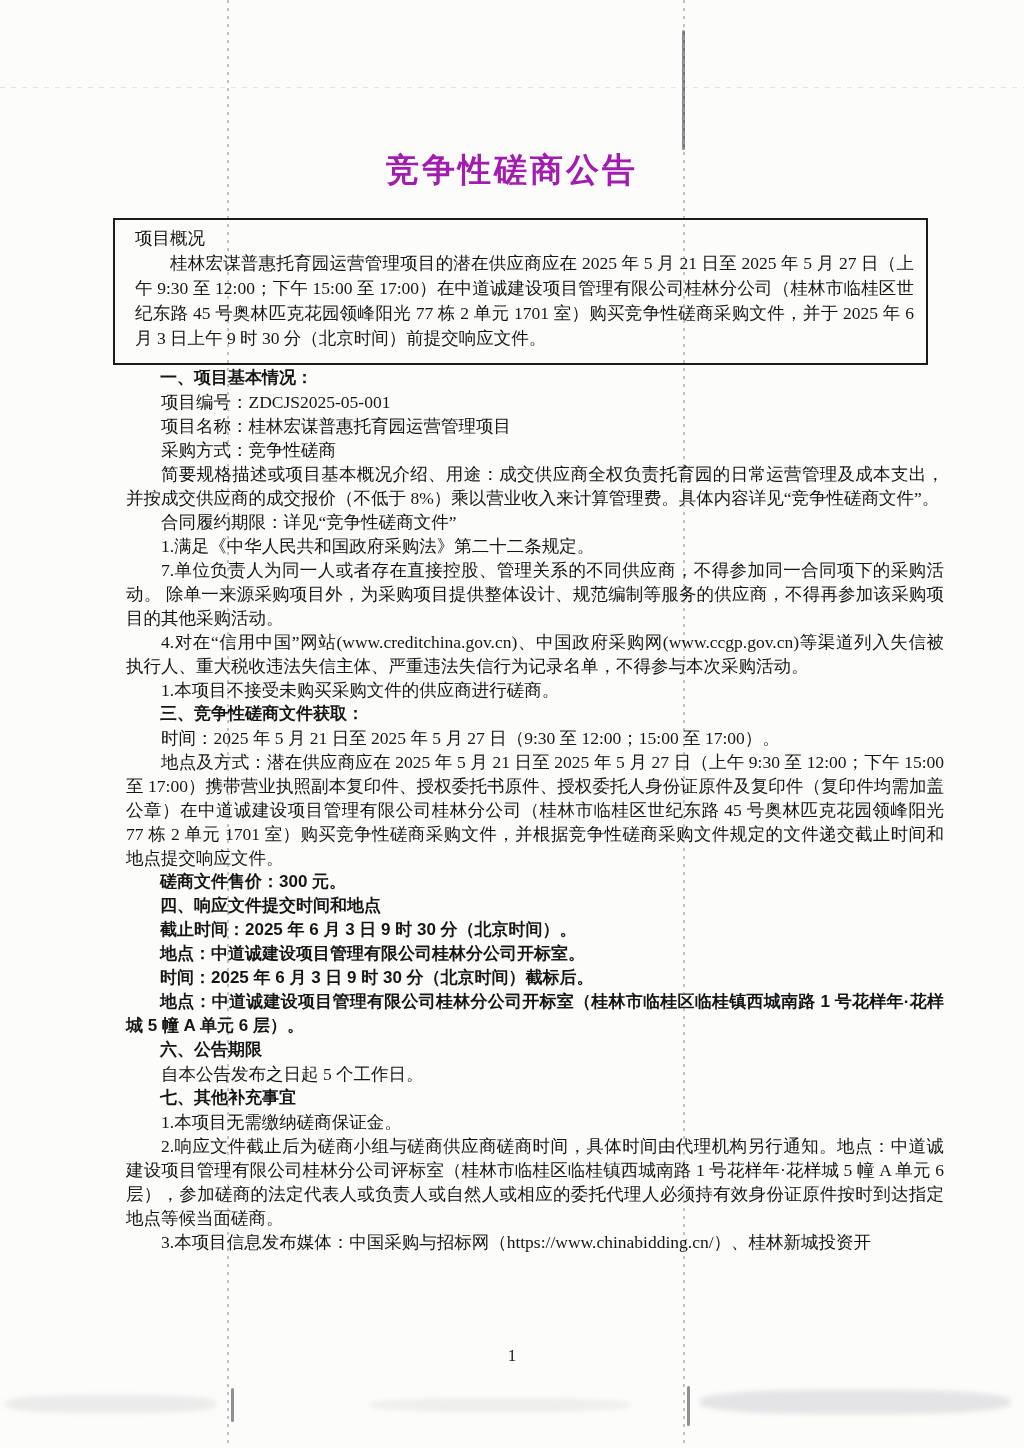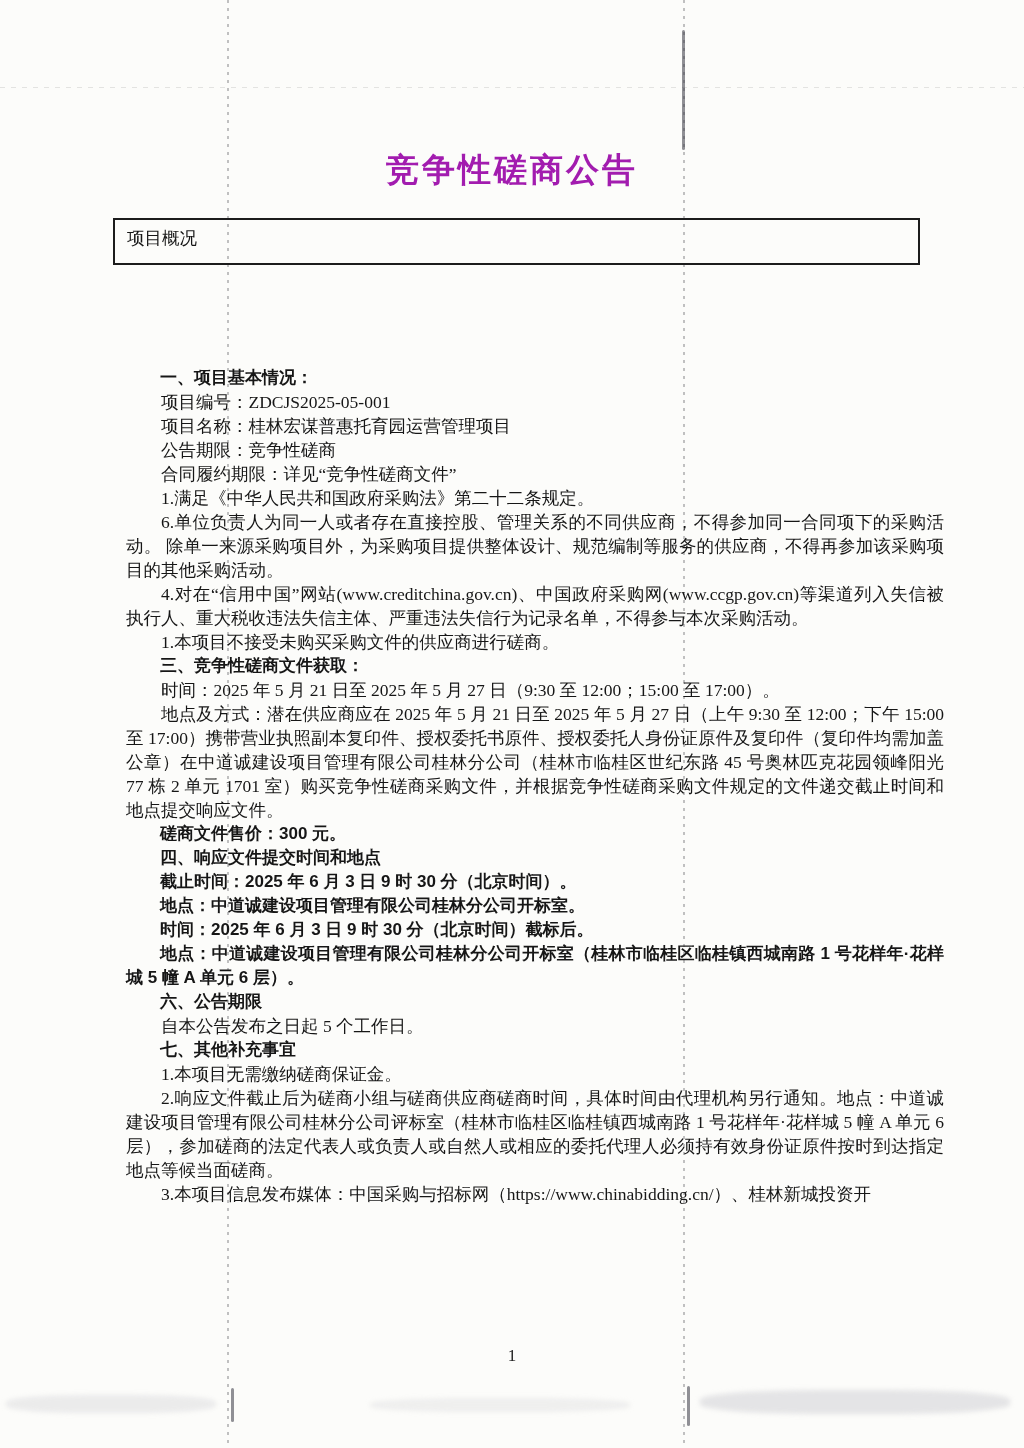--- a/index.html
+++ b/index.html
@@ -36,21 +36,21 @@
   
   .doc-title{
     position:absolute;left:0;top:148px;width:100%;
     text-align:center;
     font-size:33px;font-weight:700;letter-spacing:3px;
     color:#a21caf;
   }
   .overview-box{
     position:absolute;left:113px;top:218px;width:779px;
     border:2px solid #1c1c1c;
-    padding:6px 12px 12px 12px;
+    padding:6px 12px 12px 20px;
     font-size:17.5px;line-height:25px;text-align:justify;
   }
   .overview-box .box-heading{margin:0;text-indent:0;}
   .overview-box .box-body{margin:0;text-indent:2em;}
   .doc-body{
     position:absolute;left:126px;top:366px;width:818px;
     font-size:17.5px;line-height:24px;text-align:justify;
   }
   .doc-body p{margin:0;text-indent:2em;}
   .doc-body p.em{
@@ -75,30 +75,32 @@
   <div class="fold-dark rb"></div>
   <div class="fold-dark lb"></div>
   <div class="smudge br"></div>
   <div class="smudge bl"></div>
   <div class="smudge bm"></div>
 
   <div class="doc-title">竞争性磋商公告</div>
 
   <div class="overview-box">
     <p class="box-heading">项目概况</p>
+    <p class="box-body">桂林宏谋普惠托育园运营管理项目的潜在供应商应在 2025 年 5 月 21 日至 2025 年 5 月 27 日（上午 9:30 至 12:00；下午 15:00 至 17:00）在中道诚建设项目管理有限公司桂林分公司（桂林市临桂区世纪东路 45 号奥林匹克花园领峰阳光 77 栋 2 单元 1701 室）购买竞争性磋商采购文件，并于 2025 年 6 月 3 日上午 9 时 30 分（北京时间）前提交响应文件。</p>
   </div>
 
   <div class="doc-body" id="doc-body">
       <p class="em">一、项目基本情况：</p>
       <p>项目编号：ZDCJS2025-05-001</p>
       <p>项目名称：桂林宏谋普惠托育园运营管理项目</p>
-      <p>公告期限：竞争性磋商</p>
+      <p>采购方式：竞争性磋商</p>
+      <p>简要规格描述或项目基本概况介绍、用途：成交供应商全权负责托育园的日常运营管理及成本支出，并按成交供应商的成交报价（不低于 8%）乘以营业收入来计算管理费。具体内容详见“竞争性磋商文件”。</p>
       <p>合同履约期限：详见“竞争性磋商文件”</p>
       <p>1.满足《中华人民共和国政府采购法》第二十二条规定。</p>
-      <p>6.单位负责人为同一人或者存在直接控股、管理关系的不同供应商，不得参加同一合同项下的采购活动。 除单一来源采购项目外，为采购项目提供整体设计、规范编制等服务的供应商，不得再参加该采购项目的其他采购活动。</p>
+      <p>7.单位负责人为同一人或者存在直接控股、管理关系的不同供应商，不得参加同一合同项下的采购活动。 除单一来源采购项目外，为采购项目提供整体设计、规范编制等服务的供应商，不得再参加该采购项目的其他采购活动。</p>
       <p>4.对在“信用中国”网站(www.creditchina.gov.cn)、中国政府采购网(www.ccgp.gov.cn)等渠道列入失信被执行人、重大税收违法失信主体、严重违法失信行为记录名单，不得参与本次采购活动。</p>
       <p>1.本项目不接受未购买采购文件的供应商进行磋商。</p>
       <p class="em">三、竞争性磋商文件获取：</p>
       <p>时间：2025 年 5 月 21 日至 2025 年 5 月 27 日（9:30 至 12:00；15:00 至 17:00）。</p>
       <p>地点及方式：潜在供应商应在 2025 年 5 月 21 日至 2025 年 5 月 27 日（上午 9:30 至 12:00；下午 15:00 至 17:00）携带营业执照副本复印件、授权委托书原件、授权委托人身份证原件及复印件（复印件均需加盖公章）在中道诚建设项目管理有限公司桂林分公司（桂林市临桂区世纪东路 45 号奥林匹克花园领峰阳光 77 栋 2 单元 1701 室）购买竞争性磋商采购文件，并根据竞争性磋商采购文件规定的文件递交截止时间和地点提交响应文件。</p>
       <p class="em">磋商文件售价：300 元。</p>
       <p class="em">四、响应文件提交时间和地点</p>
       <p class="em">截止时间：2025 年 6 月 3 日 9 时 30 分（北京时间）。</p>
       <p class="em">地点：中道诚建设项目管理有限公司桂林分公司开标室。</p>
       <p class="em">时间：2025 年 6 月 3 日 9 时 30 分（北京时间）截标后。</p>

